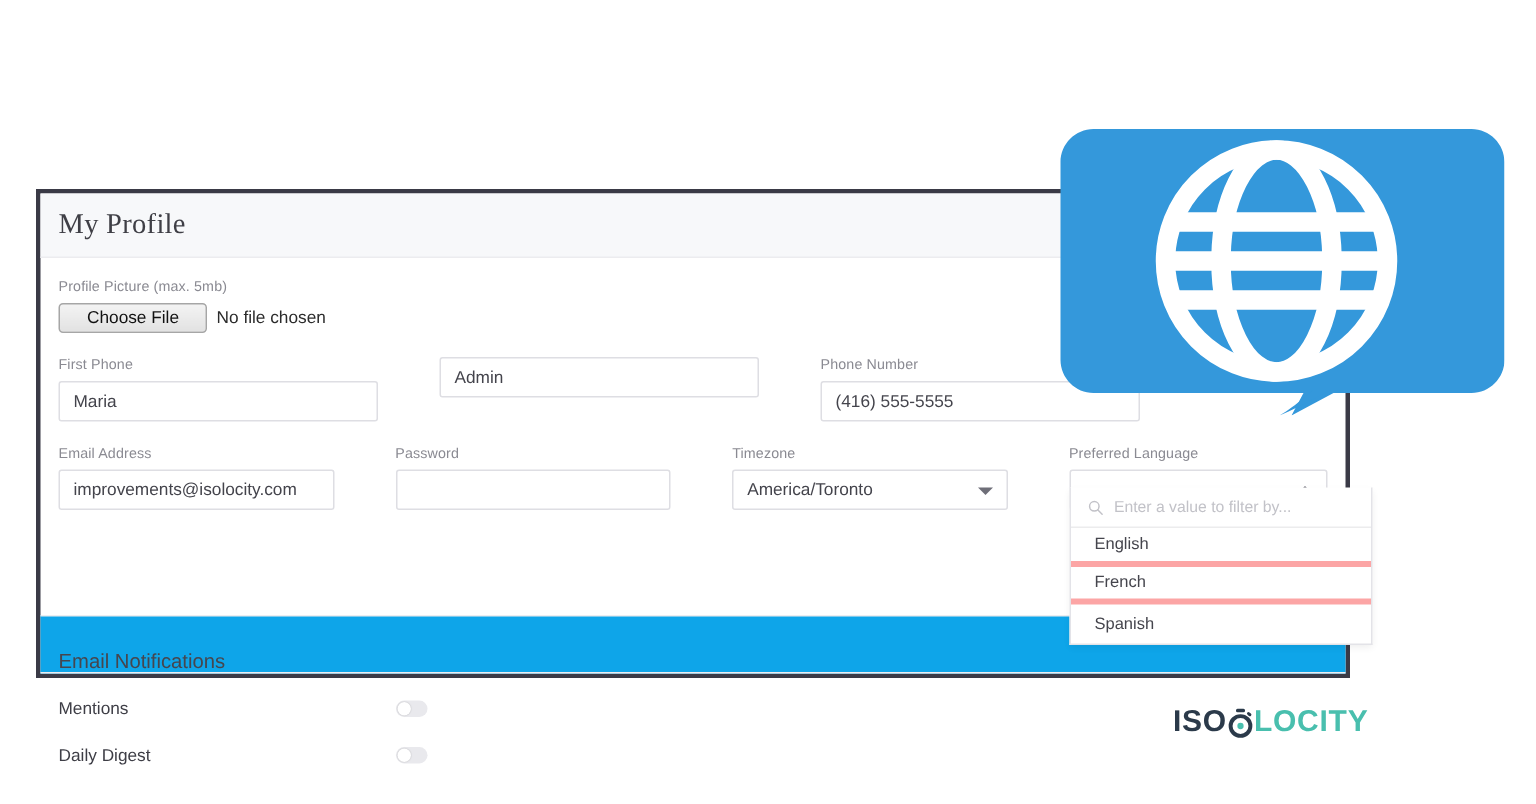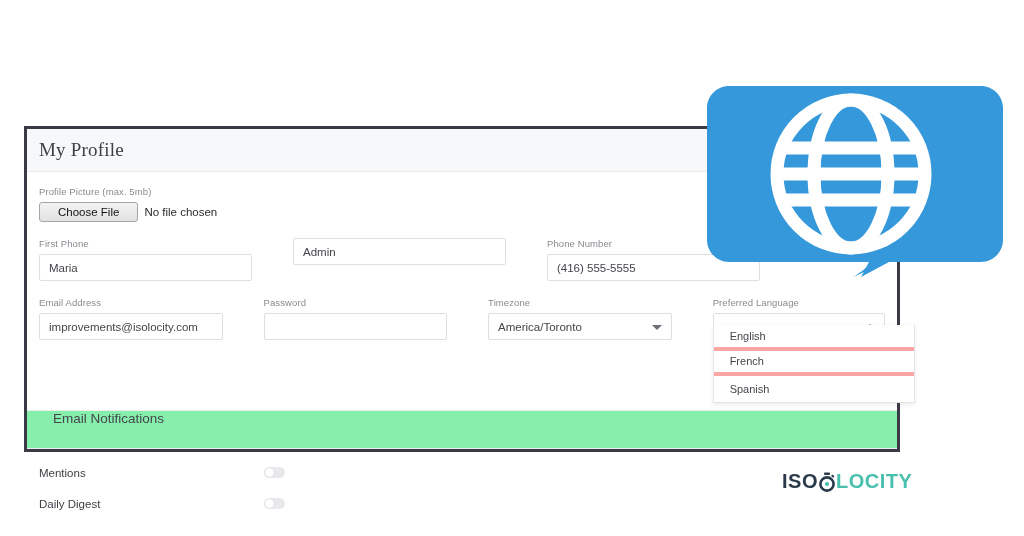--- a/index.html
+++ b/index.html
@@ -136,25 +136,25 @@
     cursor:pointer;
   }
   .dd-option:last-child{border-bottom:none;}
 
   
   .notif-header{
     position:absolute;
     left:0;right:0;
     top:238px;
     height:39px;
-    background:#86efac;
+    background:#0ea5e9;
     border-top:1px solid #ededf0;
     border-bottom:1px solid #ededf0;
-    display:flex;align-items:flex-start;
-    padding-left:26px;
+    display:flex;align-items:flex-end;
+    padding-left:12px;
     box-sizing:border-box;
     font-size:13.5px;
     color:#46464e;
   }
   .notif-rows{
     position:absolute;
     left:12px;right:12px;
     top:285px;
   }
   .notif-row{
@@ -269,20 +269,27 @@
       </div>
 
       <div class="form-col" style="position:relative;width:200px;margin-right:0;">
         <div class="field-label">Preferred Language</div>
         <div class="input-box select-box">
           <span></span>
           <span class="caret up"></span>
         </div>
 
         <div id="language-dropdown">
+          <div class="dd-filter">
+            <svg width="11" height="11" viewBox="0 0 16 16">
+              <circle cx="6.6" cy="6.6" r="4.6" fill="none" stroke="#c2c2c8" stroke-width="1.4"></circle>
+              <line x1="10.1" y1="10.1" x2="14.2" y2="14.2" stroke="#c2c2c8" stroke-width="1.4" stroke-linecap="round"></line>
+            </svg>
+            <span class="ph">Enter a value to filter by...</span>
+          </div>
           <div class="dd-option">English</div>
           <div class="dd-option">French</div>
           <div class="dd-option">Spanish</div>
         </div>
       </div>
 
     </div>
 
     <div class="notif-header">
       <span>Email Notifications</span>

